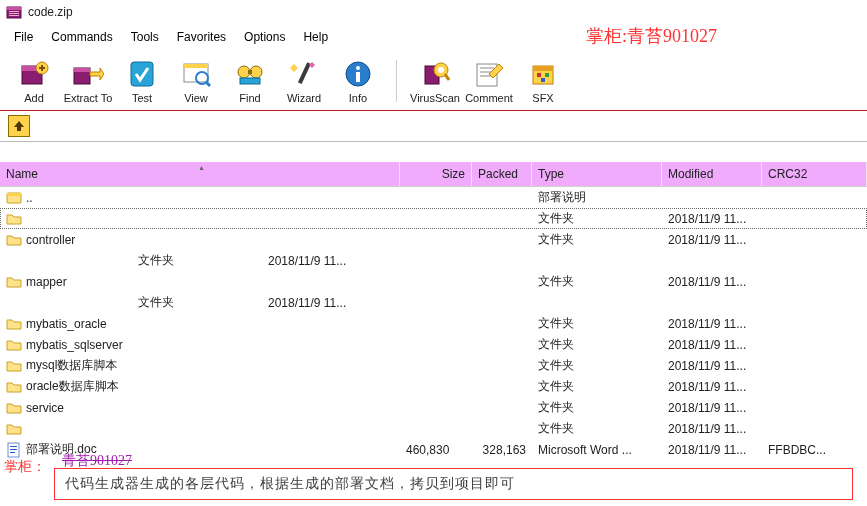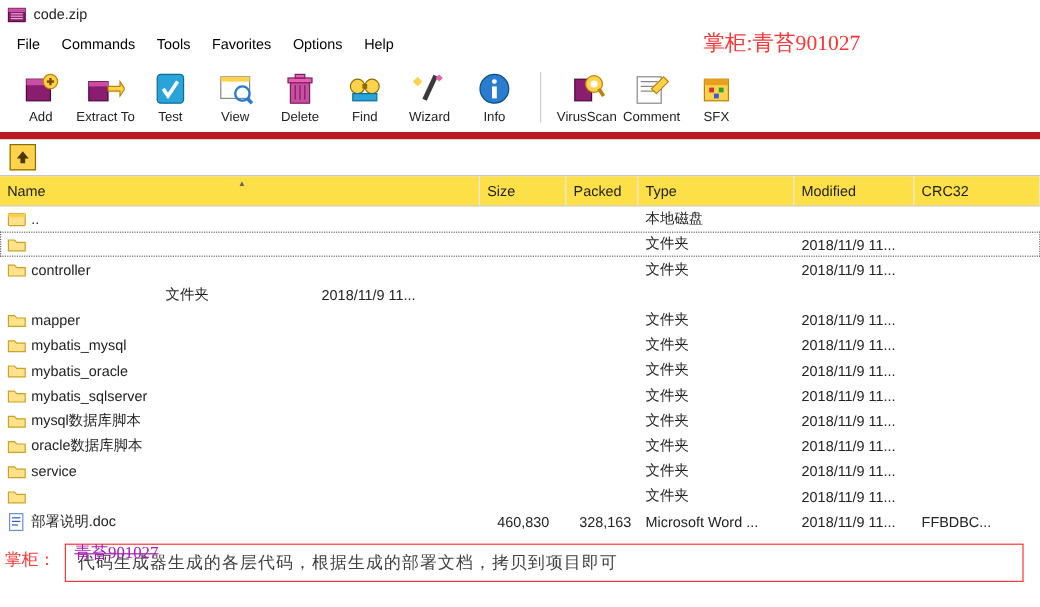--- a/index.html
+++ b/index.html
@@ -3,44 +3,44 @@
 <meta charset="utf-8">
 <style>
   * { box-sizing: border-box; margin: 0; padding: 0; font-family: "Microsoft YaHei", "Segoe UI", Tahoma, sans-serif; }
   body { background: #fff; font-size: 12px; width: 867px; height: 506px; overflow: hidden; }
   .titlebar { display: flex; align-items: center; padding: 4px 6px; gap: 6px; }
   .titlebar .app-icon { width: 16px; height: 16px; }
   .titlebar .title-text { font-size: 12px; color: #222; }
   .menubar { display: flex; align-items: center; padding: 3px 6px; gap: 2px; position: relative; }
   .menubar .menu-item { padding: 3px 8px; font-size: 12px; cursor: default; }
   .watermark-top { position: absolute; right: 150px; top: 0; color: #ff3333; font-size: 18px; font-family: "SimSun", serif; text-align: right; }
-  .toolbar { display: flex; padding: 6px 8px 4px 8px; gap: 8px; border-bottom: 6px solid #b91c1c; }
+  .toolbar { display: flex; padding: 6px 8px 4px 8px; gap: 8px; border-bottom: 1px solid #b91c1c; }
   .tool-group { display: flex; gap: 2px; }
   .tool-sep { width: 1px; background: #ccc; margin: 4px 4px; }
   .tool-btn { display: flex; flex-direction: column; align-items: center; width: 52px; padding: 2px 0; cursor: default; }
   .tool-btn .ico { width: 32px; height: 32px; display: flex; align-items: center; justify-content: center; }
   .tool-btn .lbl { font-size: 11px; margin-top: 2px; color: #222; }
   .up-row { padding: 4px 8px; }
   .up-btn { width: 22px; height: 22px; background: #ffd24d; border: 1px solid #8a6d00; display: flex; align-items: center; justify-content: center; cursor: default; }
   .grid { border-top: 1px solid #bbb; }
-  .grid-header { display: flex; border-bottom: 1px solid #d0d0d0; background: #fde047; }
+  .grid-header { display: flex; border-bottom: 1px solid #d0d0d0; background: #f0abfc; margin-top: 20px; }
   .grid-header .col { padding: 5px 6px; font-size: 12px; color: #222; border-right: 1px solid #e8e8e8; position: relative; }
   .col-name { flex: 0 0 400px; }
-  .col-size { flex: 0 0 72px; }
+  .col-size { flex: 0 0 72px; text-align: right; }
   .col-packed { flex: 0 0 60px; }
   .col-type { flex: 0 0 130px; }
   .col-modified { flex: 0 0 100px; }
   .col-crc { flex: 1; }
   .sort-arrow { position: absolute; left: 50%; top: 1px; font-size: 8px; color: #666; }
   .rows { }
   .row { display: flex; align-items: center; height: 21px; }
   .row.selected { outline: 1px dotted #666; outline-offset: -1px; }
   .row .cell { padding: 0 6px; font-size: 12px; color: #222; white-space: nowrap; overflow: hidden; text-overflow: ellipsis; }
   .row .cell.name { flex: 0 0 400px; display: flex; align-items: center; gap: 4px; }
-  .row .cell.size { flex: 0 0 72px; text-align: center; }
+  .row .cell.size { flex: 0 0 72px; text-align: left; }
   .row .cell.packed { flex: 0 0 60px; text-align: right; }
   .row .cell.type { flex: 0 0 130px; }
   .row .cell.modified { flex: 0 0 100px; }
   .row .cell.crc { flex: 1; }
   .ficon { width: 16px; height: 16px; flex: 0 0 16px; }
   .desc-box { margin: 8px 14px 4px 54px; border: 1px solid #ff3333; padding: 6px 10px; color: #404040; font-size: 14px; font-family: "SimSun", serif; letter-spacing: 1px; }
   .watermark-bl { position: absolute; left: 4px; bottom: 30px; color: #ff3333; font-size: 14px; font-family: Liberation Serif, serif; }
   .wm-overlay { position: absolute; left: 62px; bottom: 36px; color: #a21caf; font-size: 14px; font-family: "SimSun", serif; text-decoration: line-through; }
 </style>
 </head>
@@ -109,33 +109,20 @@
             <rect x="4" y="6" width="24" height="4" fill="#ffd24d"></rect>
             <circle cx="22" cy="20" r="6" fill="none" stroke="#2a7dcc" stroke-width="2"></circle>
             <line x1="26" y1="24" x2="30" y2="28" stroke="#2a7dcc" stroke-width="3"></line>
           </svg>
         </span>
       <span class="lbl">View</span>
     </div>
     <div class="tool-btn">
       <span class="ico">
           <svg viewBox="0 0 32 32">
-            <rect x="8" y="10" width="16" height="18" fill="#c94fa3" stroke="#7a1d5f"></rect>
-            <rect x="6" y="7" width="20" height="4" fill="#e85fb3" stroke="#7a1d5f"></rect>
-            <rect x="12" y="4" width="8" height="3" fill="#e85fb3" stroke="#7a1d5f"></rect>
-            <line x1="12" y1="13" x2="12" y2="25" stroke="#7a1d5f"></line>
-            <line x1="16" y1="13" x2="16" y2="25" stroke="#7a1d5f"></line>
-            <line x1="20" y1="13" x2="20" y2="25" stroke="#7a1d5f"></line>
-          </svg>
-        </span>
-      <span class="lbl">Delete</span>
-    </div>
-    <div class="tool-btn">
-      <span class="ico">
-          <svg viewBox="0 0 32 32">
             <circle cx="10" cy="14" r="6" fill="#ffd24d" stroke="#8a6d00"></circle>
             <circle cx="22" cy="14" r="6" fill="#ffd24d" stroke="#8a6d00"></circle>
             <rect x="14" y="12" width="4" height="4" fill="#8a6d00"></rect>
             <rect x="6" y="20" width="20" height="6" fill="#2aa3d9" stroke="#0a6d99"></rect>
           </svg>
         </span>
       <span class="lbl">Find</span>
     </div>
     <div class="tool-btn">
       <span class="ico">
@@ -219,21 +206,21 @@
       <div class="row">
         <div class="cell name">
           <span class="ficon"><svg viewBox="0 0 16 16">
               <rect x="1" y="3" width="14" height="10" rx="1" fill="#ffe28a" stroke="#c9a227"></rect>
               <rect x="1" y="3" width="14" height="3" fill="#ffd24d"></rect>
             </svg></span>
           <span>..</span>
         </div>
         <div class="cell size"></div>
         <div class="cell packed"></div>
-        <div class="cell type">本地磁盘</div>
+        <div class="cell type">部署说明</div>
         <div class="cell modified"></div>
         <div class="cell crc"></div>
       </div>
       <div class="row selected">
         <div class="cell name">
           <span class="ficon"><svg viewBox="0 0 16 16">
               <path d="M1 4 L6 4 L8 6 L15 6 L15 13 L1 13 Z" fill="#ffe28a" stroke="#c9a227"></path>
             </svg></span>
           <span></span>
         </div>
@@ -270,26 +257,20 @@
             </svg></span>
           <span>mapper</span>
         </div>
         <div class="cell size"></div>
         <div class="cell packed"></div>
         <div class="cell type">文件夹</div>
         <div class="cell modified">2018/11/9 11...</div>
         <div class="cell crc"></div>
       </div>
       <div class="row">
-        <div class="cell name">
-          <span class="ficon"><svg viewBox="0 0 16 16">
-              <path d="M1 4 L6 4 L8 6 L15 6 L15 13 L1 13 Z" fill="#ffe28a" stroke="#c9a227"></path>
-            </svg></span>
-          <span>mybatis_mysql</span>
-        </div>
         <div class="cell size"></div>
         <div class="cell packed"></div>
         <div class="cell type">文件夹</div>
         <div class="cell modified">2018/11/9 11...</div>
         <div class="cell crc"></div>
       </div>
       <div class="row">
         <div class="cell name">
           <span class="ficon"><svg viewBox="0 0 16 16">
               <path d="M1 4 L6 4 L8 6 L15 6 L15 13 L1 13 Z" fill="#ffe28a" stroke="#c9a227"></path>

